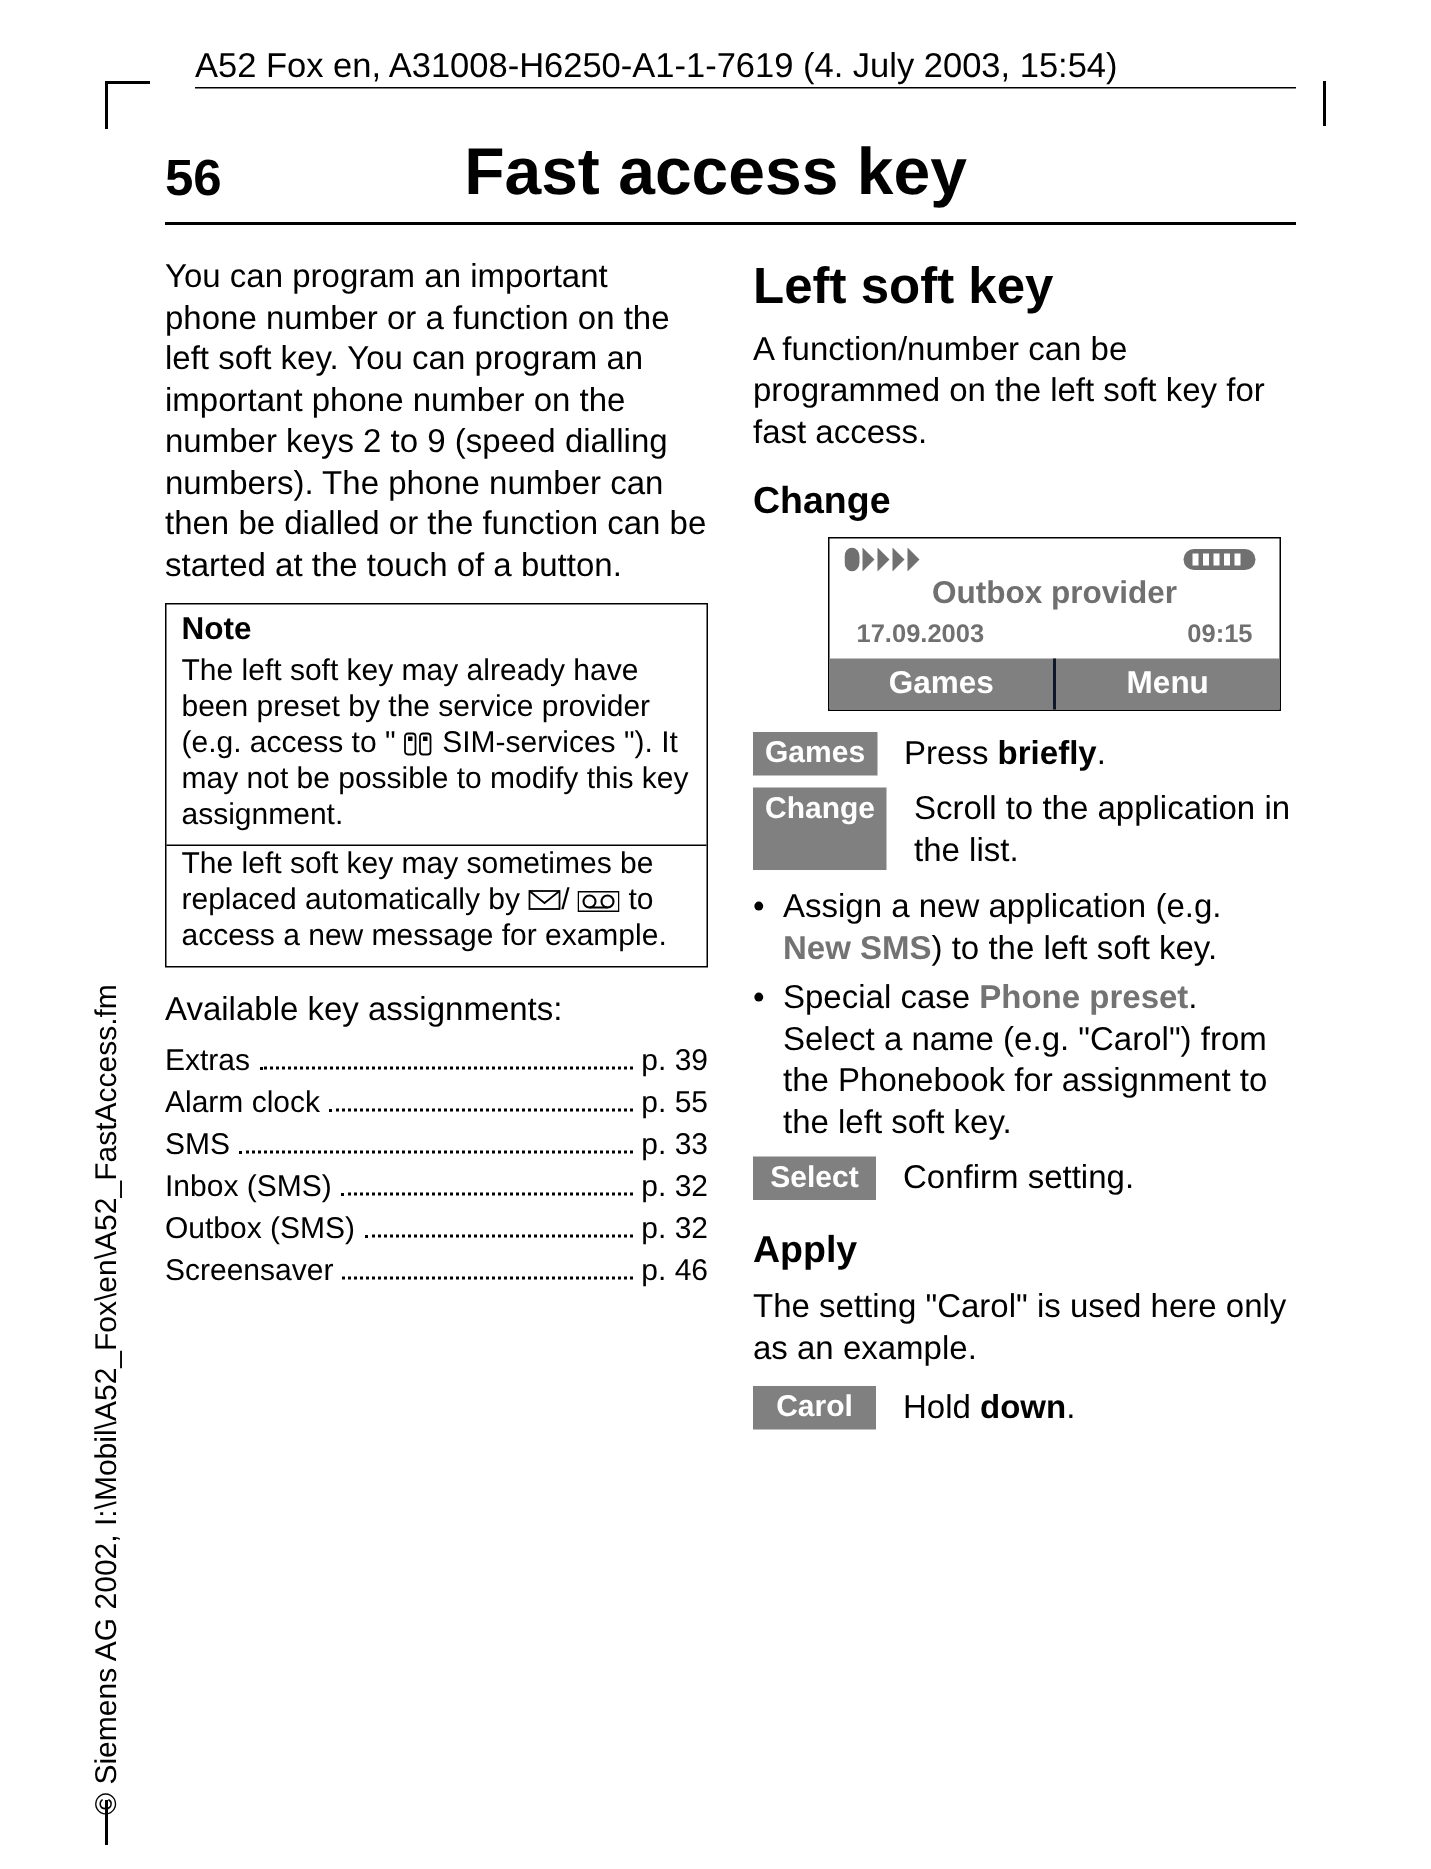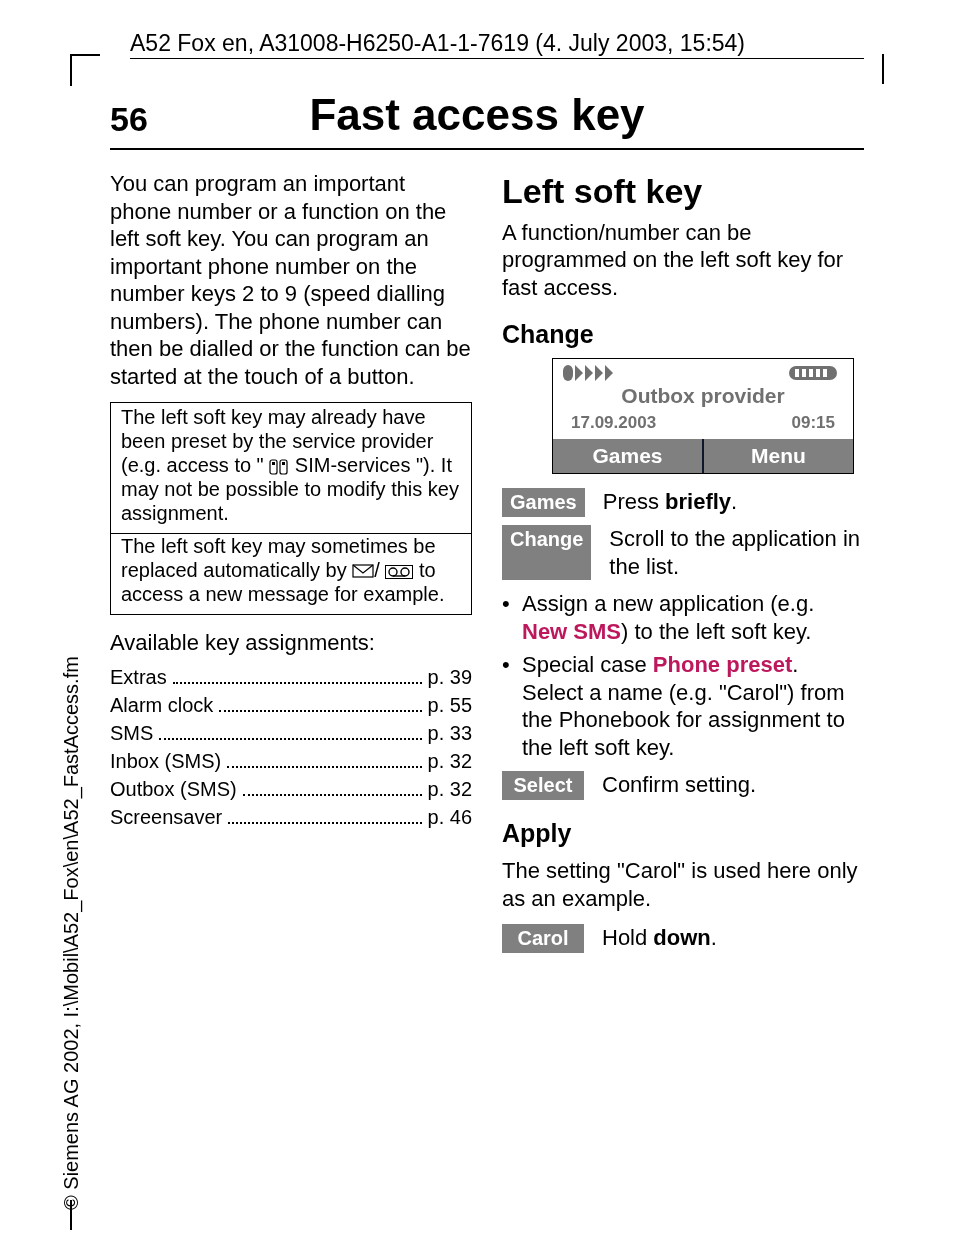--- a/index.html
+++ b/index.html
@@ -36,21 +36,21 @@
 .phone .row2{display:flex;justify-content:space-between;color:#707070;font-weight:bold;font-size:17px;padding:0 18px 6px 18px}
 .phone .softbar{display:flex}
 .phone .softbar .sk{flex:1;text-align:center;background:#808080;color:#fff;font-weight:bold;font-size:21px;padding:4px 0}
 .phone .softbar .sk+.sk{border-left:2px solid #0f172a}
 .sk-label{display:inline-block;background:#808080;color:#fff;font-weight:bold;font-size:20px;padding:2px 8px;min-width:66px;text-align:center}
 .step{display:flex;gap:18px;margin:8px 0}
 .step .desc{flex:1}
 ul.bul{list-style:none;padding:0;margin:10px 0}
 ul.bul li{position:relative;padding-left:20px;margin:6px 0}
 ul.bul li:before{content:"•";position:absolute;left:0;top:0}
-.grey{color:#be185d;font-weight:bold}
+.grey{color:#737373;font-weight:bold}
 .icon-inline{display:inline-block;vertical-align:middle}
 svg{display:block}
 </style>
 </head>
 <body>
 
 <div class="page">
 
   <div class="header-line">A52 Fox en, A31008-H6250-A1-1-7619 (4. July 2003, 15:54)</div>
   <div class="header-rule"></div>
@@ -71,20 +71,21 @@
   <div class="chapter-rule"></div>
 
   <div class="copyright">© Siemens AG 2002, I:\Mobil\A52_Fox\en\A52_FastAccess.fm</div>
 
   <div class="cols">
 
     <div class="col">
       <div>You can program an important phone number or a function on the left soft key. You can program an important phone number on the number keys 2 to 9 (speed dialling numbers). The phone number can then be dialled or the function can be started at the touch of a button.</div>
 
       <div class="note-box">
+        <div class="note-title">Note</div>
         <div class="note-body">
           <span>The left soft key may already have been preset by the service provider (e.g. access to "</span>
           <span class="icon-inline">
             <svg width="20" height="16" viewBox="0 0 20 16">
                 <rect x="1" y="1" width="7" height="14" rx="2" fill="none" stroke="#000" stroke-width="1.2"></rect>
                 <rect x="11" y="1" width="7" height="14" rx="2" fill="none" stroke="#000" stroke-width="1.2"></rect>
                 <rect x="3" y="3" width="3" height="3" fill="#000"></rect>
                 <rect x="13" y="3" width="3" height="3" fill="#000"></rect>
               </svg>
           </span>

